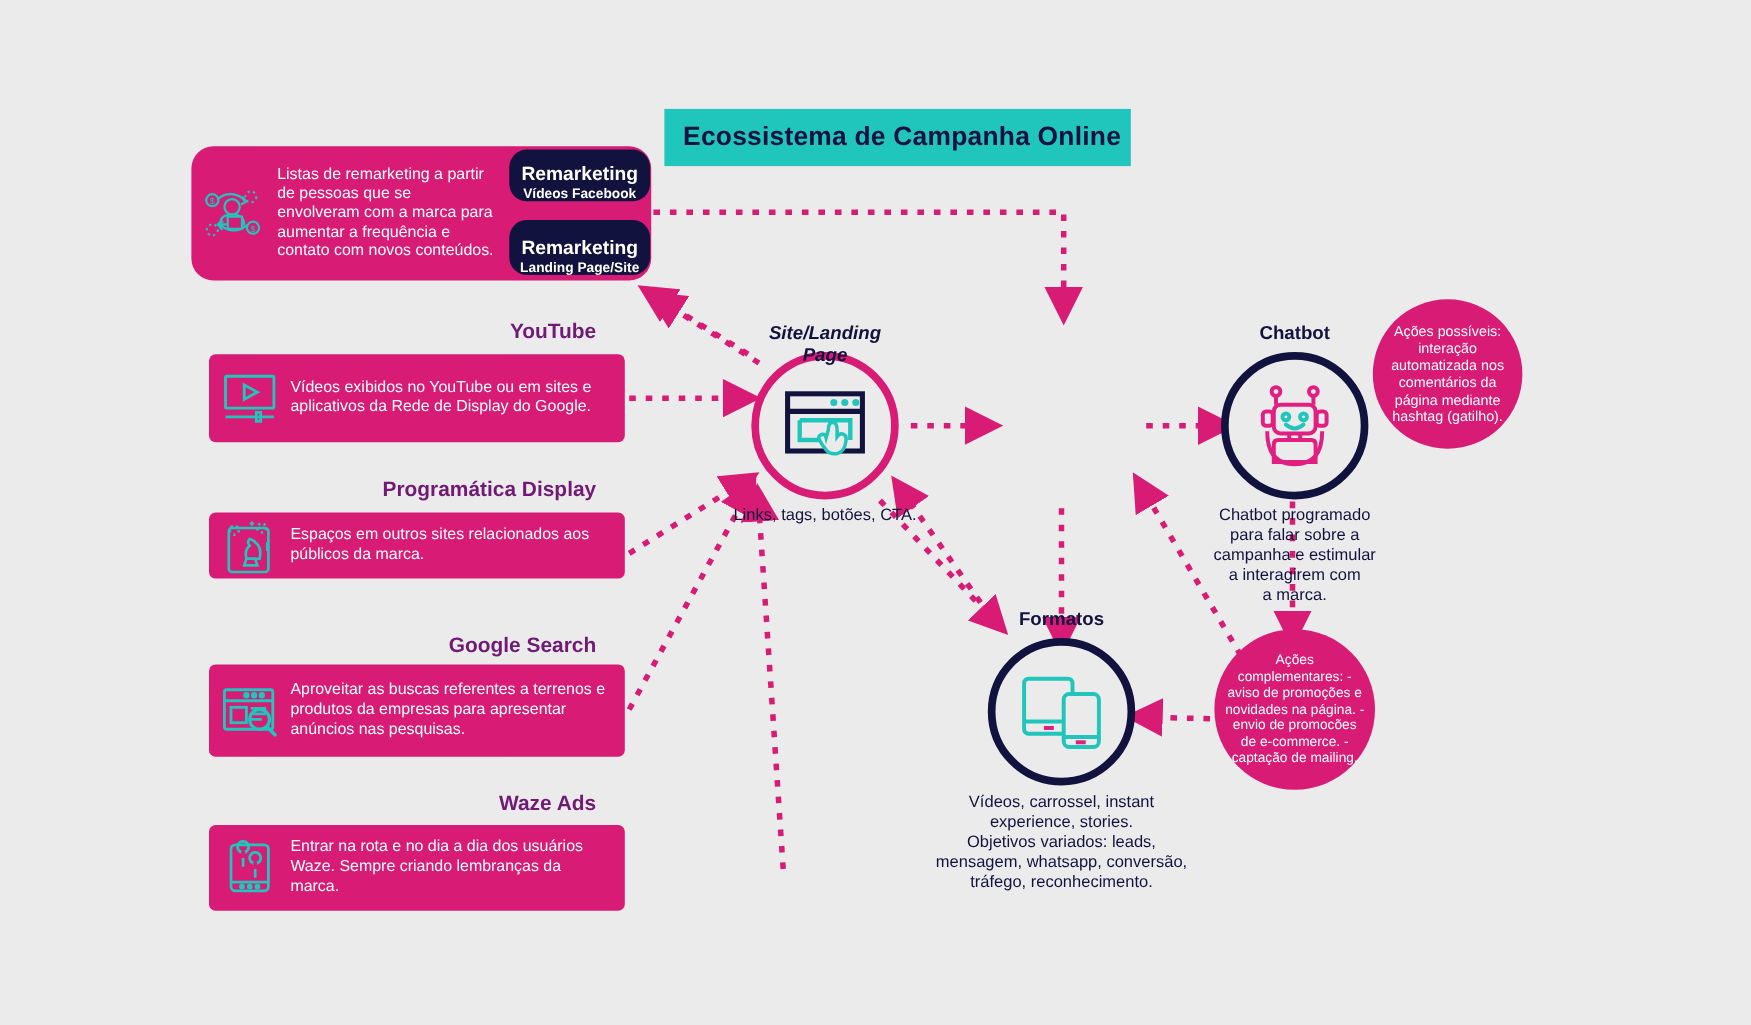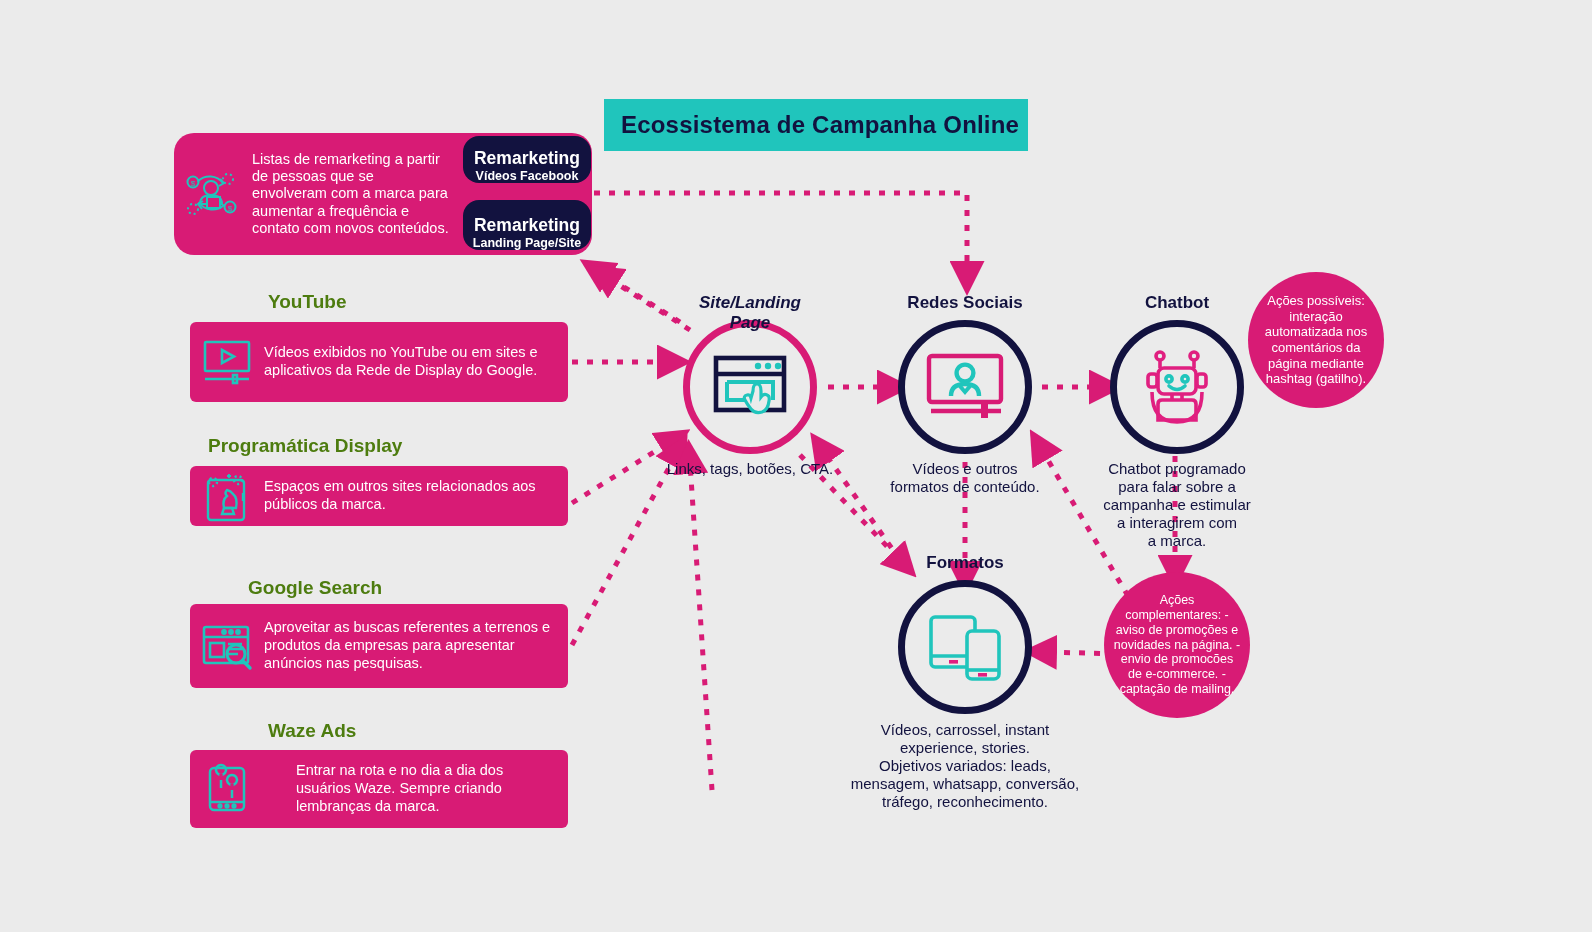--- a/index.html
+++ b/index.html
@@ -26,21 +26,22 @@
   
   .card{
     position:absolute;background:#d81b75;border-radius:6px;
     display:flex;align-items:center;box-sizing:border-box;
   }
   .card .icon{flex:0 0 auto;width:74px;display:flex;align-items:center;justify-content:center;}
   .card .txt{
     color:#ffffff;font-size:14.5px;line-height:1.23;padding-right:14px;
   }
   .card-label{
-    position:absolute;color:#4d7c0f;font-size:19px;font-weight:bold;
+    position:absolute;color:#701a75;font-size:19px;font-weight:bold;
+    text-align:right;
   }
 
   
   #card-remarketing{left:174px;top:133px;width:418px;height:122px;border-radius:20px;}
   #card-remarketing .txt{font-size:14.5px;line-height:1.18;max-width:200px;padding-left:4px;}
 
   .pill{
     position:absolute;background:#12123f;border-radius:16px;
     color:#fff;text-align:center;box-sizing:border-box;
     display:flex;flex-direction:column;align-items:center;justify-content:flex-end;
@@ -49,21 +50,21 @@
   .pill .p2{font-size:12.5px;font-weight:bold;line-height:1.15;margin-top:1px;}
   #pill-videos{left:463px;top:136px;width:128px;height:47px;}
   #pill-landing{left:463px;top:200px;width:128px;height:50px;}
 
   #card-youtube{left:190px;top:322px;width:378px;height:80px;}
   #lbl-youtube{left:268px;top:291px;width:274px;}
   #card-display{left:190px;top:466px;width:378px;height:60px;}
   #lbl-display{left:208px;top:435px;width:334px;}
   #card-search{left:190px;top:604px;width:378px;height:84px;}
   #lbl-search{left:248px;top:577px;width:294px;}
-  #card-waze{left:190px;top:750px;width:378px;height:78px;gap:32px;}
+  #card-waze{left:190px;top:750px;width:378px;height:78px;}
   #lbl-waze{left:268px;top:720px;width:274px;}
 
   
   .node{position:absolute;}
   .node .ring{
     border-radius:50%;display:flex;align-items:center;justify-content:center;
     box-sizing:border-box;background:#ebebeb;
   }
   .node .node-title{
     position:absolute;left:0;right:0;text-align:center;
@@ -262,37 +263,20 @@
         <circle cx="57" cy="14" r="3.2" fill="#20c5bc"></circle>
         <circle cx="67" cy="14" r="3.2" fill="#20c5bc"></circle>
         <path d="M16 30 H62 V48" stroke="#20c5bc" stroke-width="4"></path>
         <path d="M16 30 V48 H40" stroke="#20c5bc" stroke-width="4"></path>
         <path d="M42 39 q0-7 4-7 q4 0 4 7 v6 q3-4 6-2 q3 1 2 6 q-1 9 -7 11 q-7 2 -11 -3 q-4 -5 -6 -9 q-2 -4 2 -5 q3 -1 4 3 z" fill="#ebebeb" stroke="#20c5bc" stroke-width="3.2"></path>
       </svg>
     </div>
     <div class="node-desc">Links, tags, botões, CTA.</div>
   </div>
 
-  <div class="node" id="node-redes">
-    <div class="node-title">Redes Sociais</div>
-    <div class="ring">
-      <svg width="82" height="72" viewBox="0 0 82 72" fill="none">
-        <rect x="5" y="5" width="72" height="46" rx="3" stroke="#d81b75" stroke-width="4.4"></rect>
-        <circle cx="41" cy="22" r="8.4" stroke="#20c5bc" stroke-width="4.4"></circle>
-        <path d="M27 45 q0-12 14-12 q14 0 14 12" stroke="#20c5bc" stroke-width="4.4"></path>
-        <path d="M35 34 L41 41 L47 34" stroke="#20c5bc" stroke-width="4"></path>
-        <path d="M7 60 H77" stroke="#d81b75" stroke-width="4.6"></path>
-        <rect x="57" y="53" width="7" height="14" fill="#d81b75"></rect>
-      </svg>
-    </div>
-    <div class="node-desc">
-      <div>Vídeos e outros</div>
-      <div>formatos de conteúdo.</div>
-    </div>
-  </div>
 
   <div class="node" id="node-chatbot">
     <div class="node-title">Chatbot</div>
     <div class="ring">
       <svg width="82" height="78" viewBox="0 0 82 78" fill="none" stroke="#e01f80" stroke-width="3.6">
         <circle cx="24" cy="8" r="4"></circle>
           <path d="M24 12 v8"></path>
         <circle cx="58" cy="8" r="4"></circle>
           <path d="M58 12 v8"></path>
         <rect x="22" y="20" width="38" height="26" rx="6"></rect>

